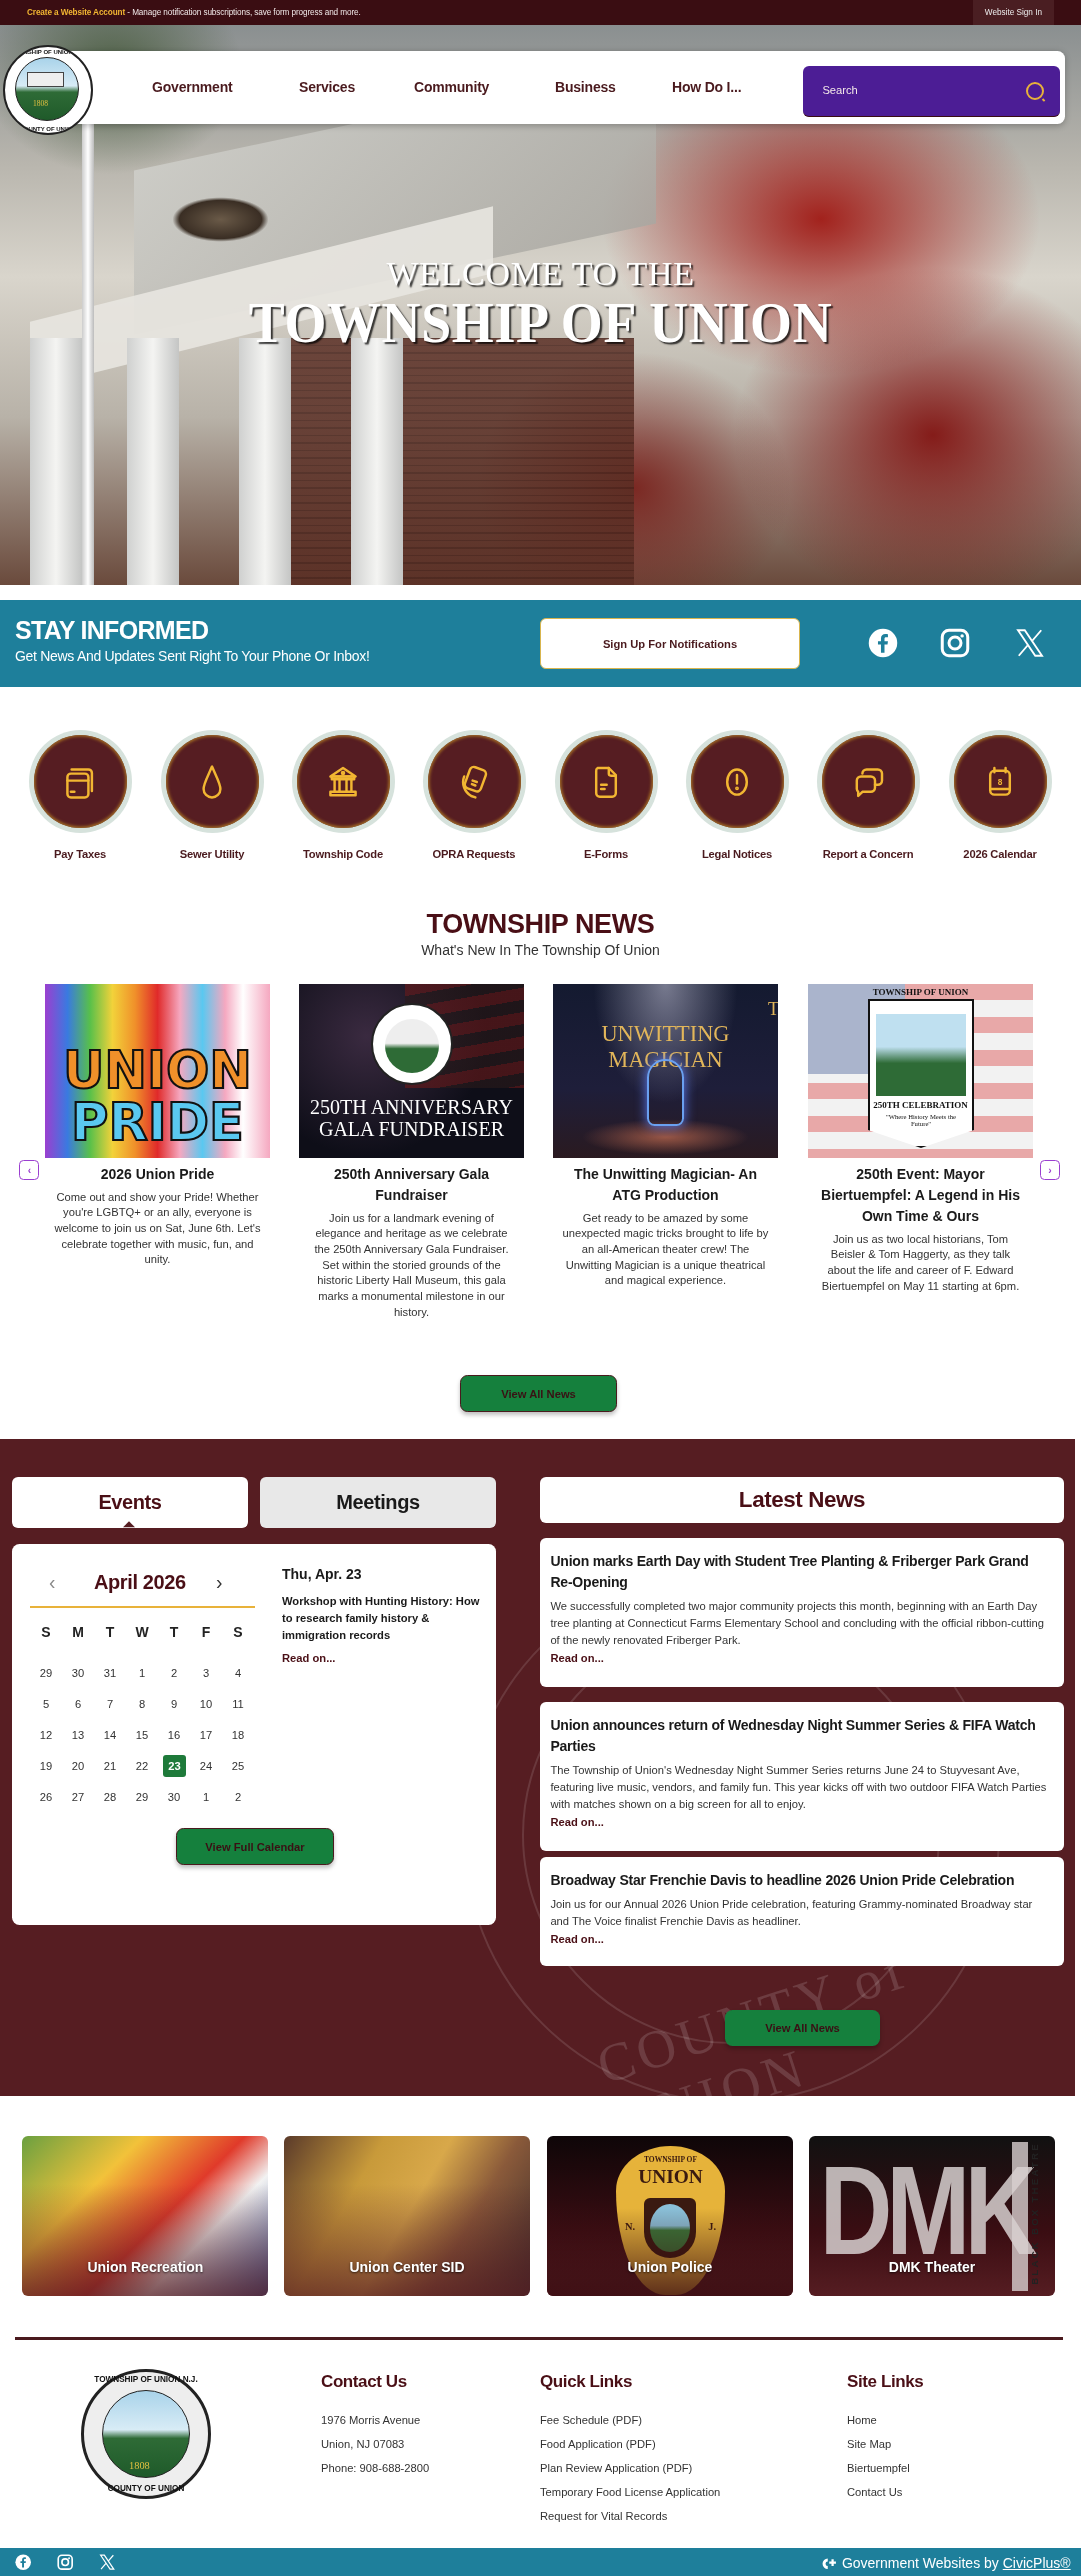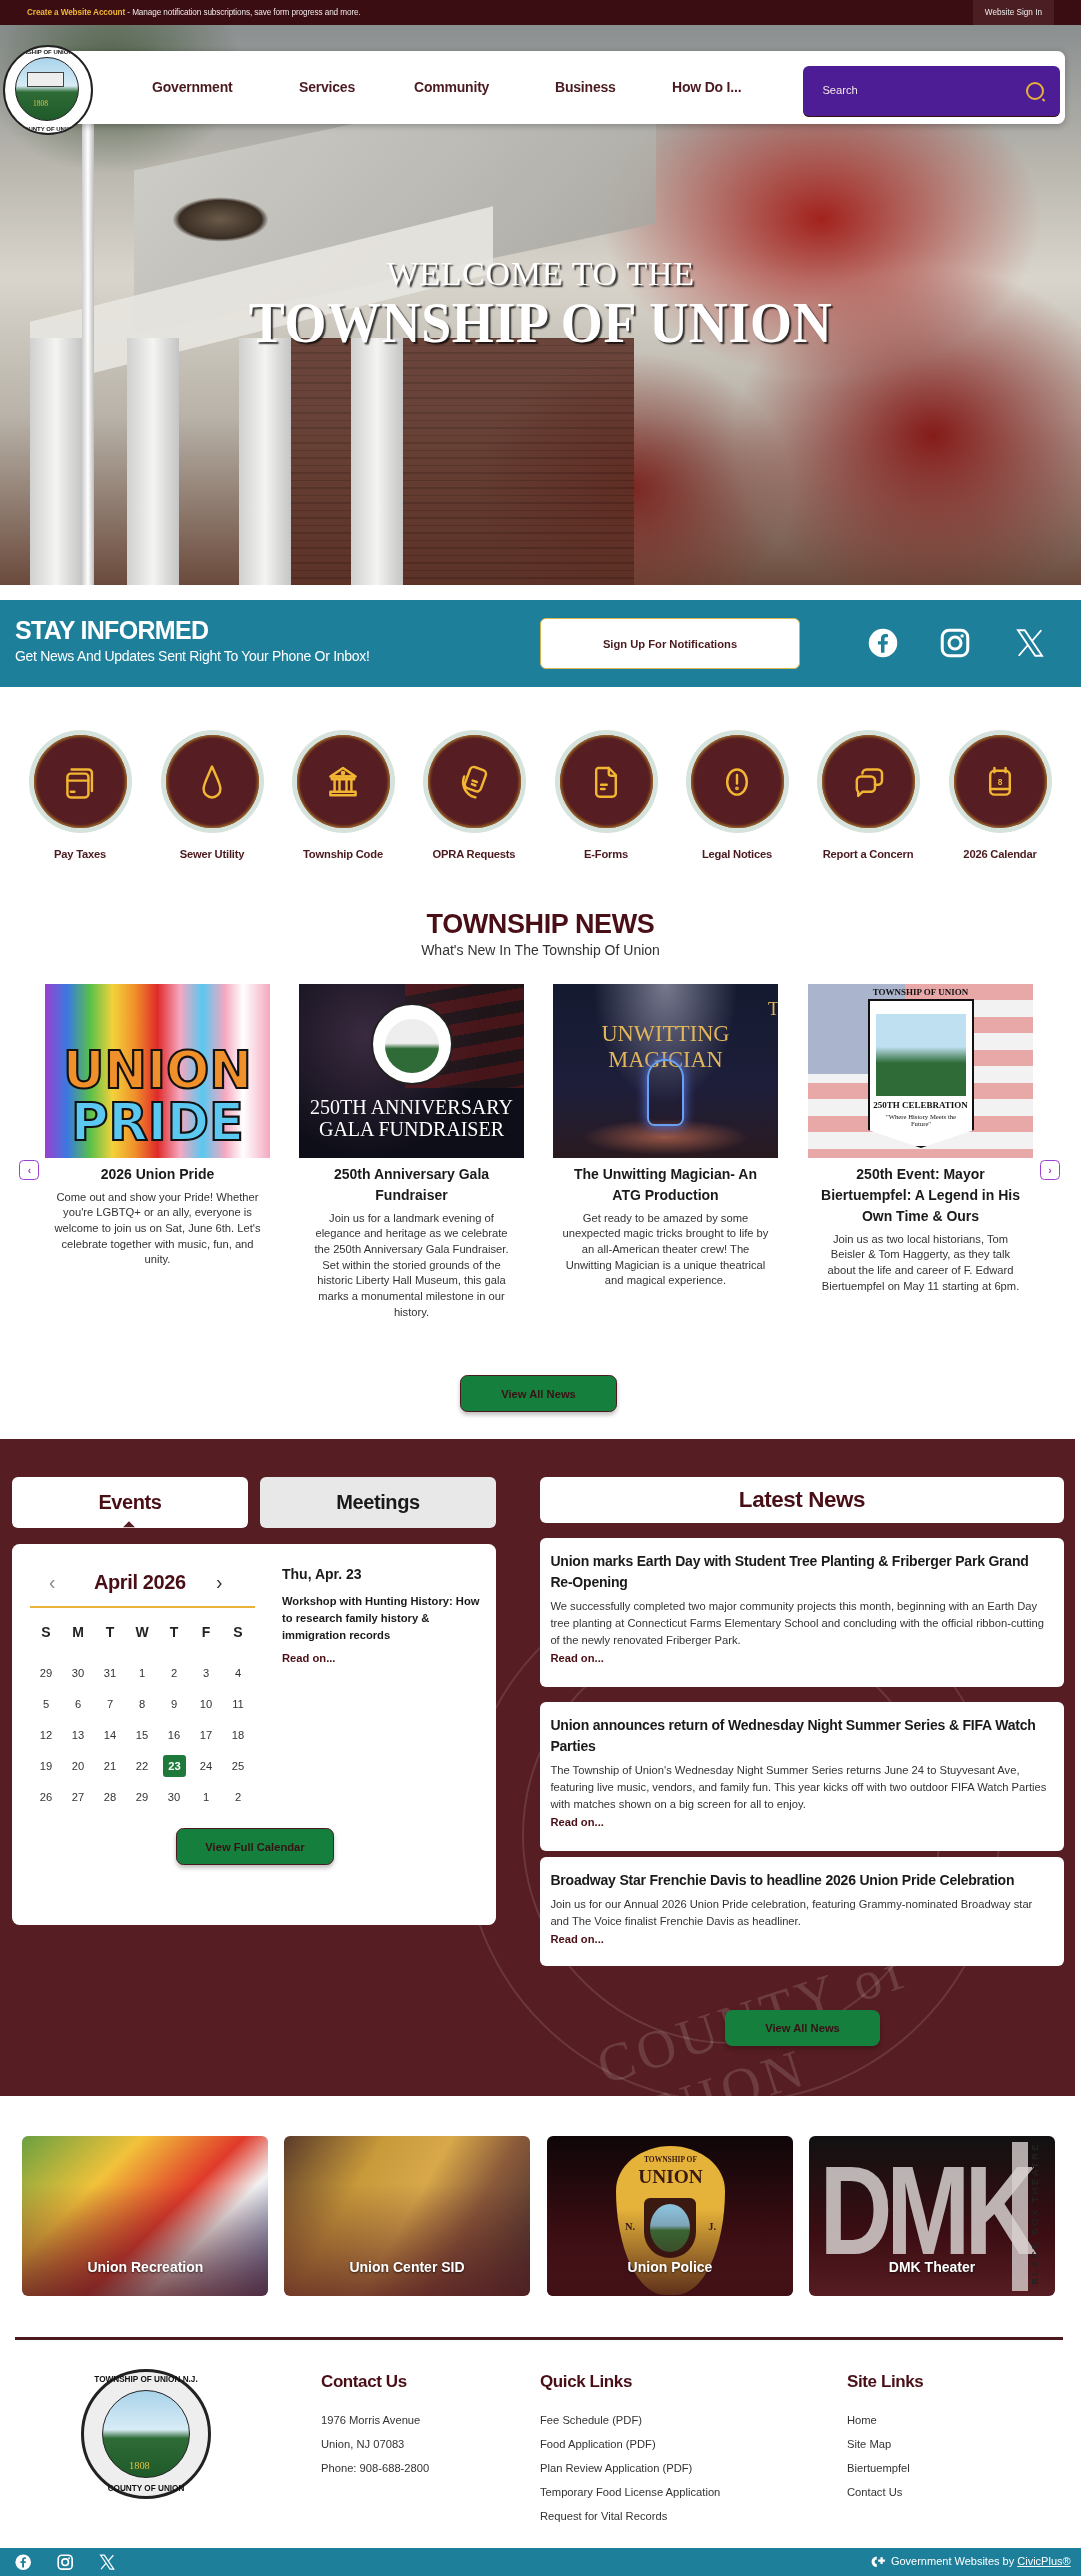--- a/index.html
+++ b/index.html
@@ -85,21 +85,21 @@
 .ln-item .d{margin-top:4.5px;font-size:11.2px;color:#333;line-height:17px}
 .ln-item .r{margin-top:3px;font-size:11.2px;font-weight:bold;color:#4a0f16}
 
 .tile{position:absolute;top:2136px;width:246px;height:160px;border-radius:6px;overflow:hidden}
 .tile .lbl{position:absolute;left:0;bottom:21px;width:100%;text-align:center;font-size:14px;font-weight:bold;color:#fff;text-shadow:0 0.7px 2.2px rgba(0,0,0,.7)}
 
 .footline{left:15px;top:2337px;width:1048px;height:3px;background:#4a1a1e}
 .fh{position:absolute;top:2372px;font-size:17px;font-weight:bold;color:#4a0f16;letter-spacing:-0.4px}
 .fl{position:absolute;font-size:11.2px;color:#333}
 .bottombar{left:0;top:2548px;width:1081px;height:28px;background:#1e7f9b}
-.bottombar .cp{position:absolute;right:10.4px;top:6.7px;font-size:11px;color:#fff}
+.bottombar .cp{position:absolute;right:10.4px;top:6.7px;font-size:14px;color:#fff}
 .bottombar .cp u{color:#fff}
 </style>
 </head>
 <body>
 
 <div class="abs topbar">
   <div class="msg">
     <b>Create a Website Account</b><span> - Manage notification subscriptions, save form progress and more.</span>
   </div>
   <div class="signin">Website Sign In</div>

